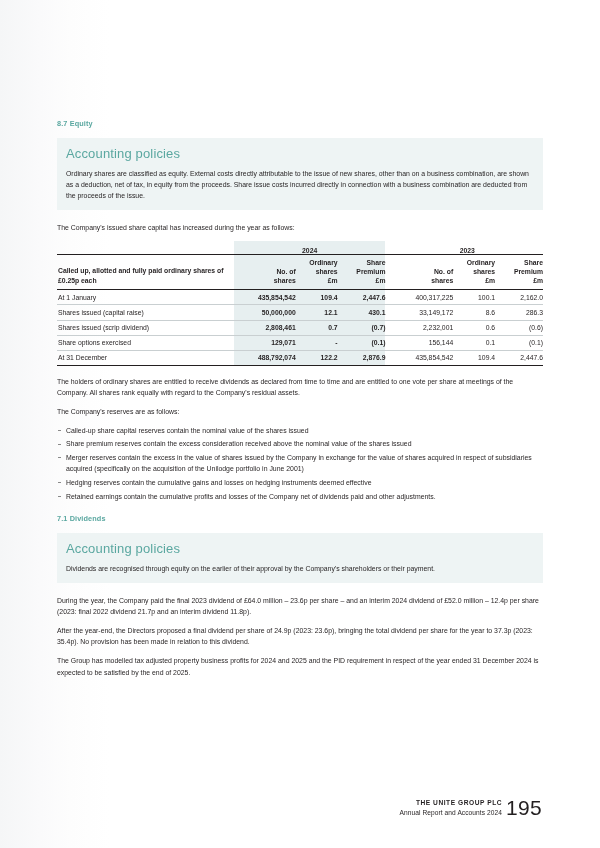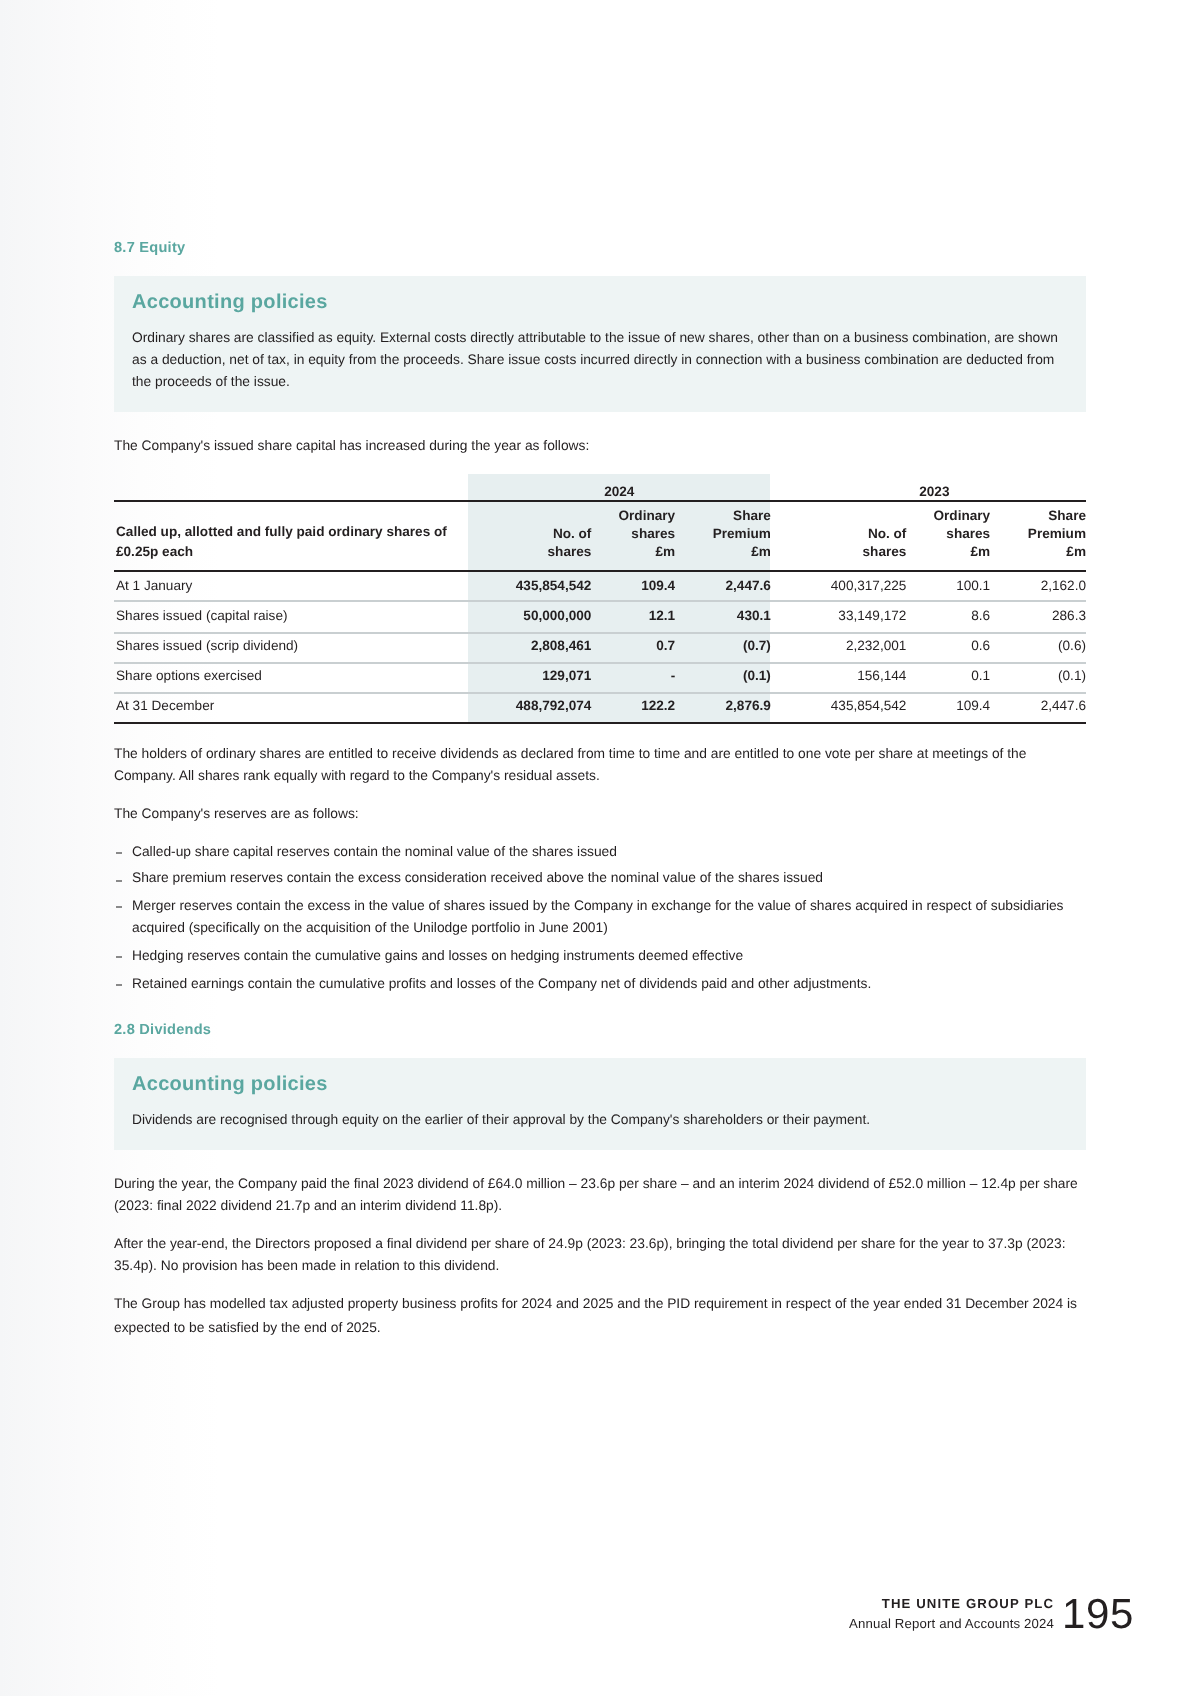--- a/index.html
+++ b/index.html
@@ -43,22 +43,22 @@
 
   
   .policy-box {
     background: #eef4f4;
     padding: 8px 9px 9px 9px;
     box-sizing: border-box;
     margin-bottom: 12px;
   }
   .policy-title {
     color: #5aa7a0;
-    font-size: 10px;
-    font-weight: bold;
+    font-size: 13px;
+    font-weight: normal;
     letter-spacing: 0.15px;
     margin: 0 0 7px 0;
   }
   .policy-text {
     font-size: 6.9px;
     line-height: 1.62;
     margin: 0;
     color: #231f20;
     text-align: left;
   }
@@ -155,21 +155,21 @@
   .sp-label { width: 178px; }
   .sp-n { width: 62px; }
   .sp-o { width: 42px; }
   .sp-s { width: 48px; }
   .sp-gap { width: 6px; }
 
   
   .footer {
     position: absolute;
     left: 57px;
-    right: 33px;
+    right: 58px;
     bottom: 30px;
     display: flex;
     align-items: center;
     justify-content: flex-end;
     gap: 4px;
   }
   .footer-text {
     text-align: right;
     line-height: 1.45;
   }
@@ -307,21 +307,21 @@
     <p class="body tight">The Company's reserves are as follows:</p>
 
     <ul class="bullets">
       <li>Called-up share capital reserves contain the nominal value of the shares issued</li>
       <li>Share premium reserves contain the excess consideration received above the nominal value of the shares issued</li>
       <li>Merger reserves contain the excess in the value of shares issued by the Company in exchange for the value of shares acquired in respect of subsidiaries acquired (specifically on the acquisition of the Unilodge portfolio in June 2001)</li>
       <li>Hedging reserves contain the cumulative gains and losses on hedging instruments deemed effective</li>
       <li>Retained earnings contain the cumulative profits and losses of the Company net of dividends paid and other adjustments.</li>
     </ul>
 
-    <h2 class="section-heading second">2.8 Dividends</h2>
+    <h2 class="section-heading second">7.1 Dividends</h2>
 
     <div class="policy-box">
       <div class="policy-title">Accounting policies</div>
       <p class="policy-text">Dividends are recognised through equity on the earlier of their approval by the Company's shareholders or their payment.</p>
     </div>
 
     <p class="body">During the year, the Company paid the final 2023 dividend of £64.0 million – 23.6p per share – and an interim 2024 dividend of £52.0 million – 12.4p per share (2023: final 2022 dividend 21.7p and an interim dividend 11.8p).</p>
     <p class="body">After the year-end, the Directors proposed a final dividend per share of 24.9p (2023: 23.6p), bringing the total dividend per share for the year to 37.3p (2023: 35.4p). No provision has been made in relation to this dividend.</p>
     <p class="body">The Group has modelled tax adjusted property business profits for 2024 and 2025 and the PID requirement in respect of the year ended 31 December 2024 is expected to be satisfied by the end of 2025.</p>
 

